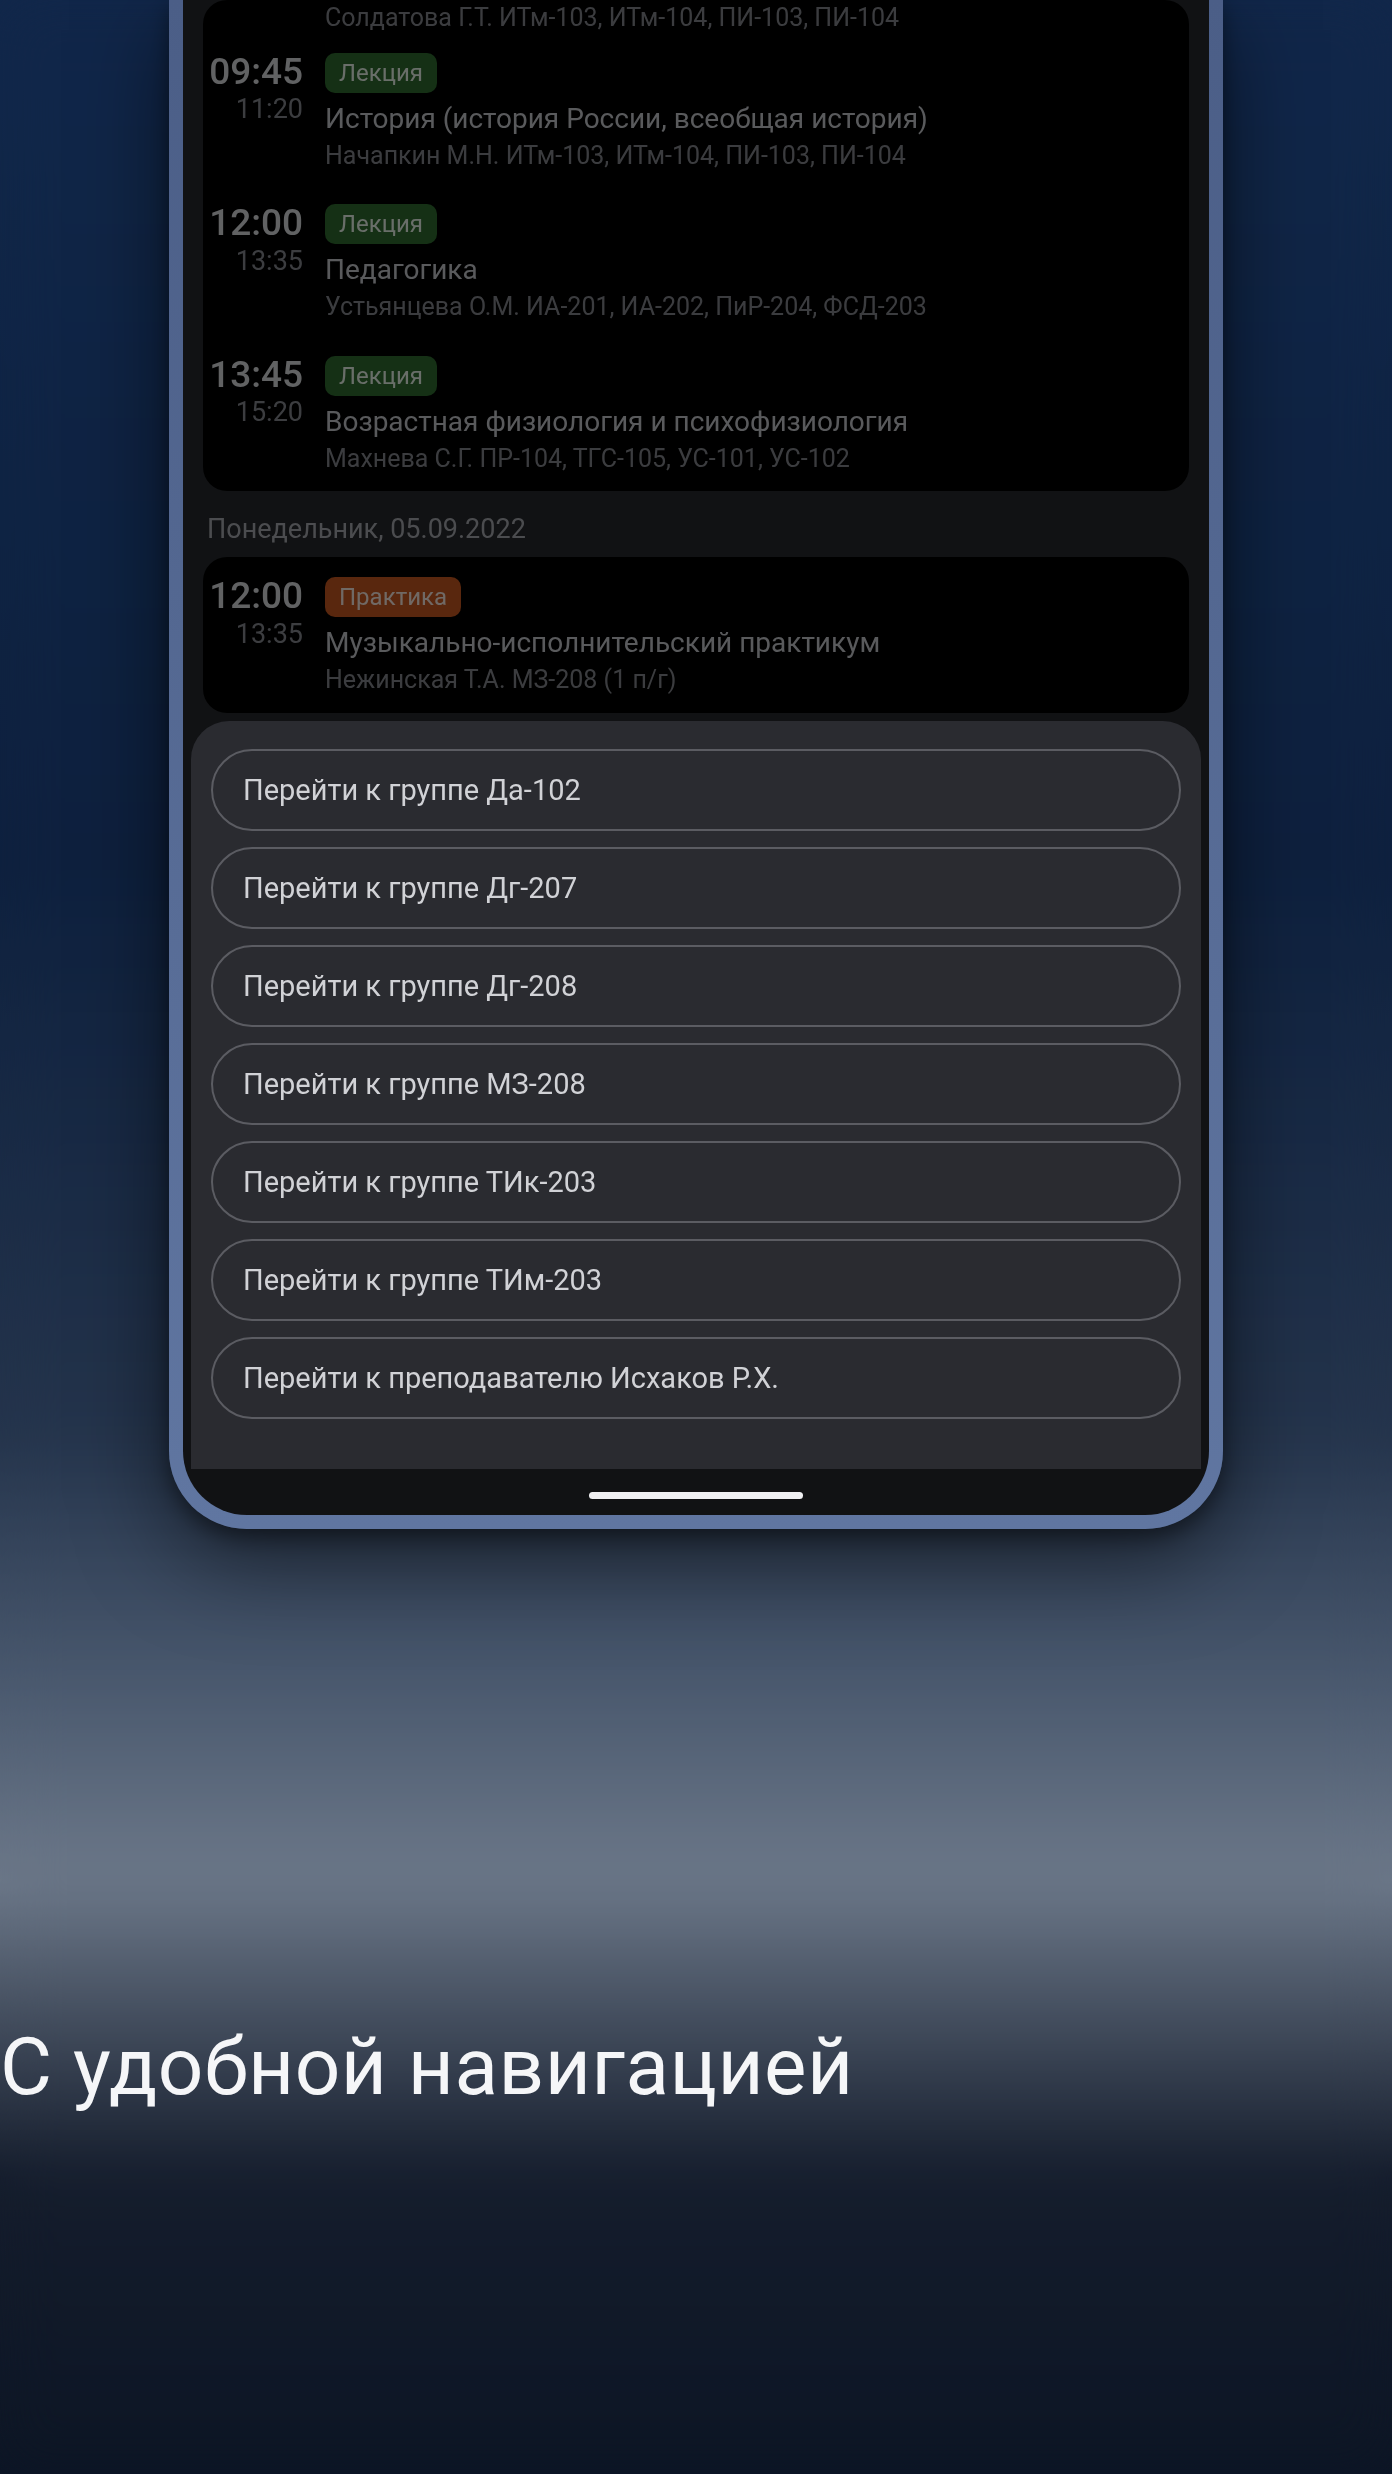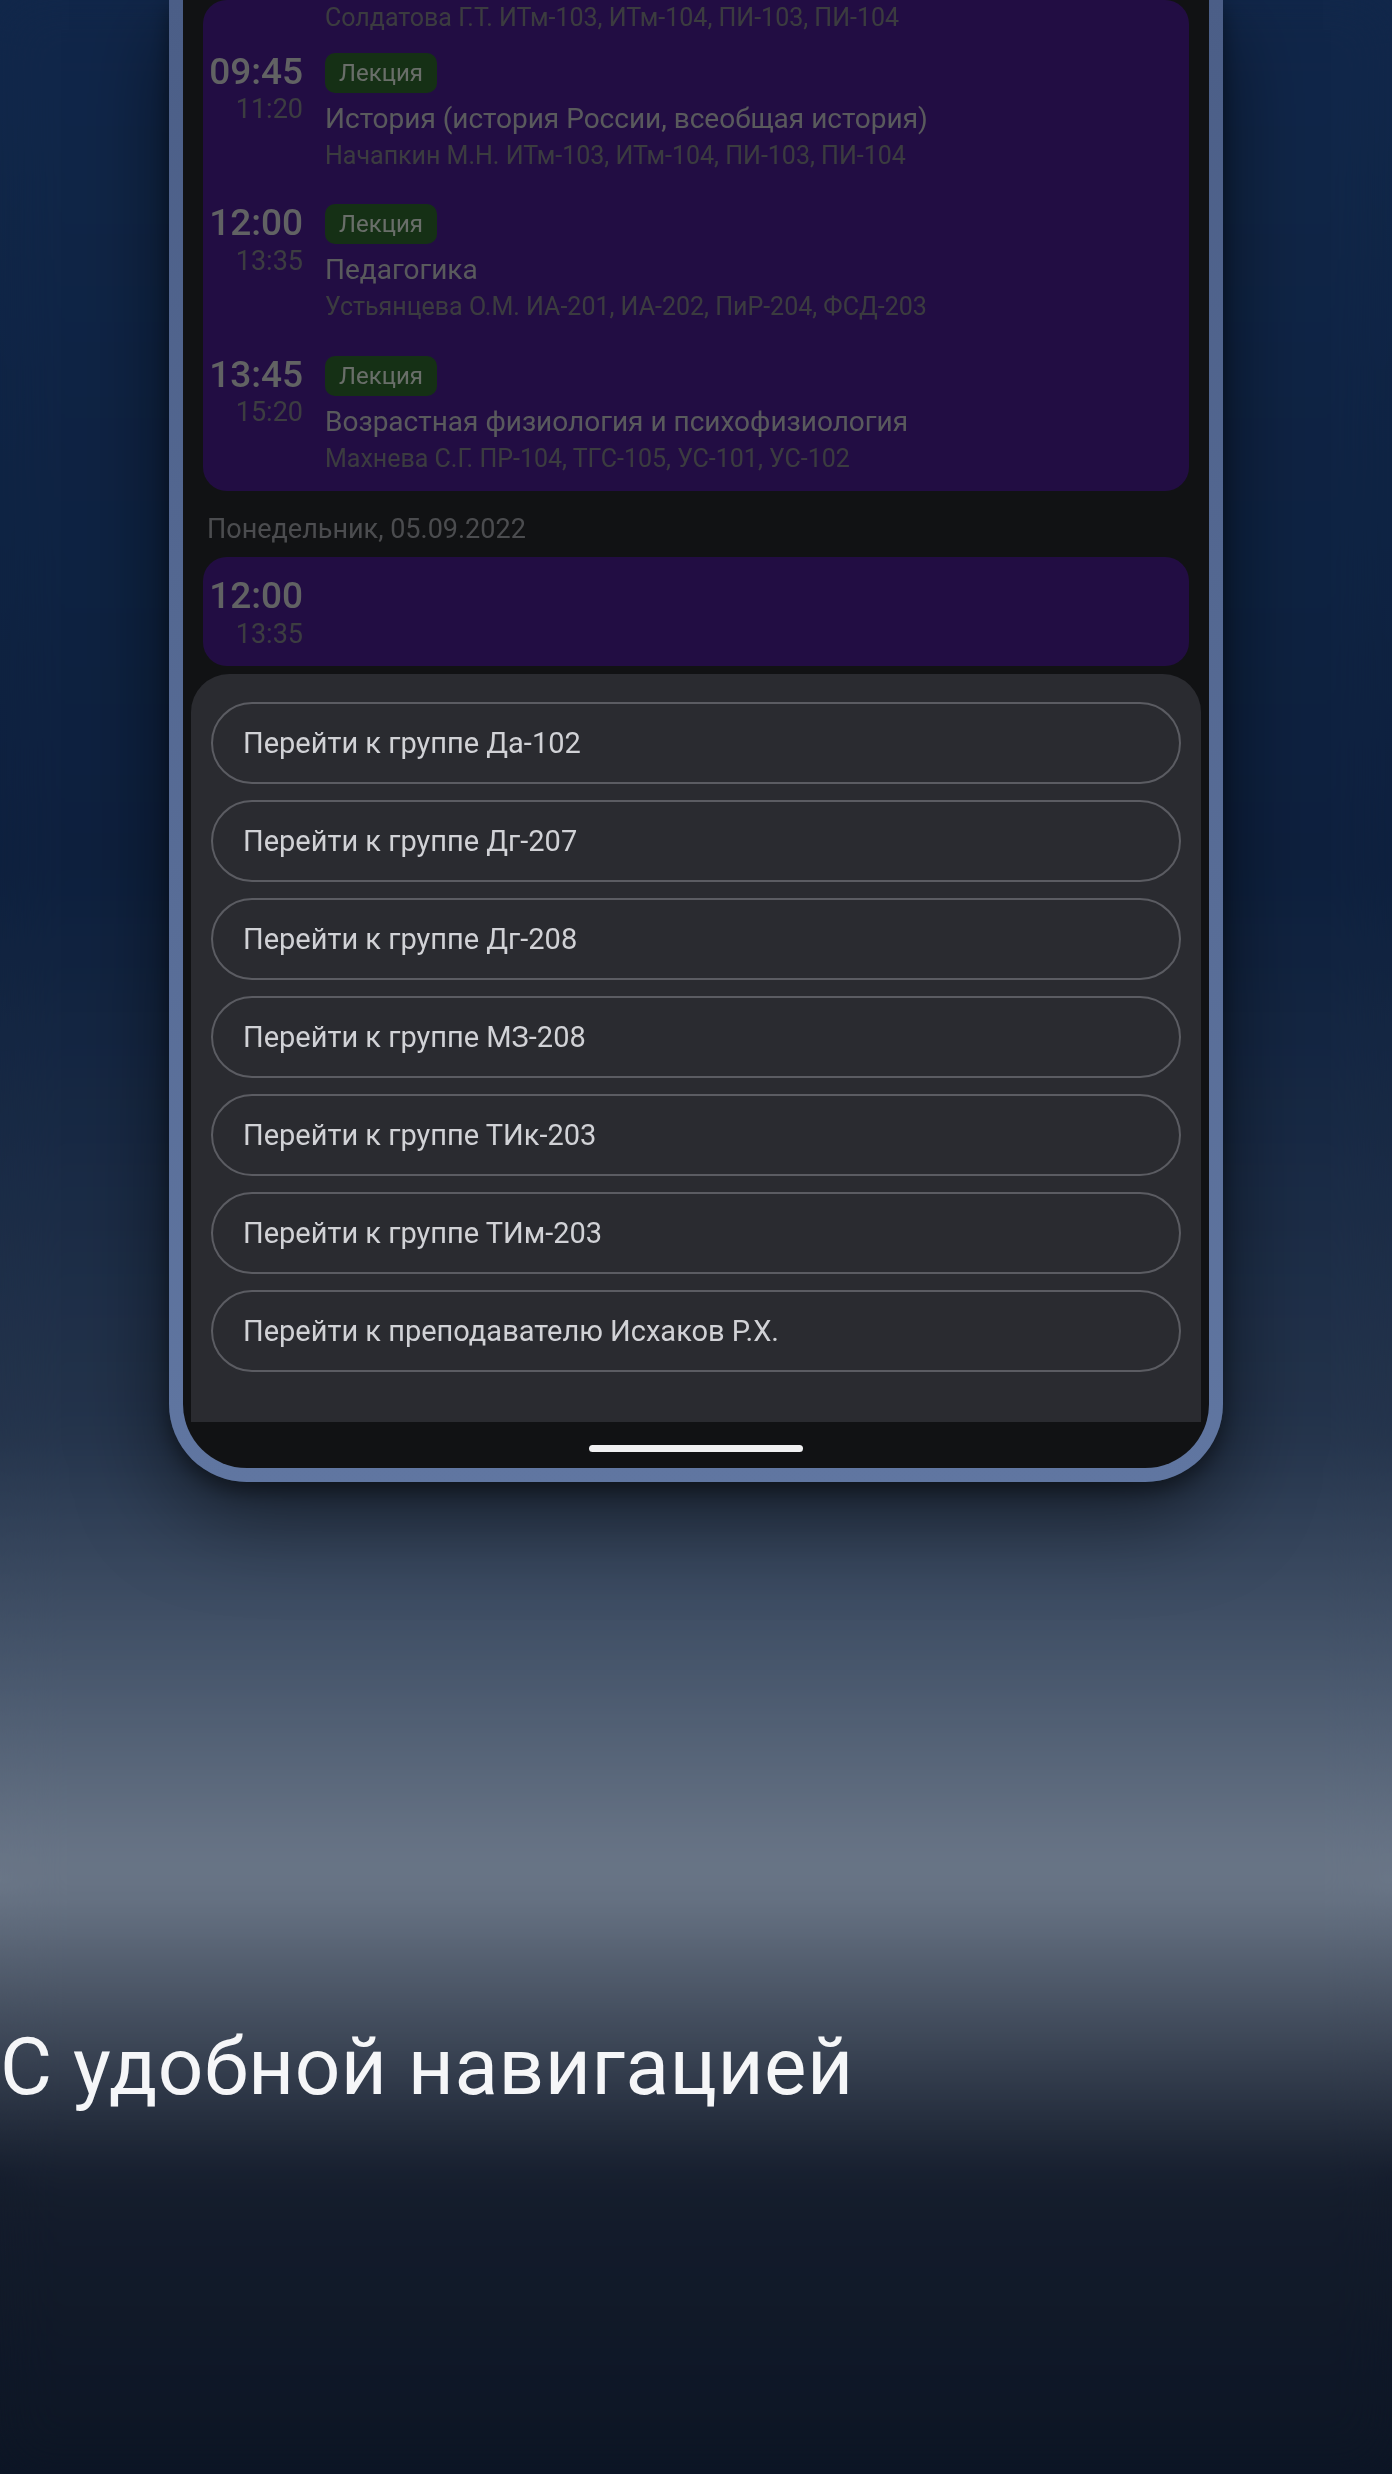--- a/index.html
+++ b/index.html
@@ -101,21 +101,21 @@
     .teacher.first-only {
       margin-left: 122px;
     }
     .date-header {
       color: #a7a9af;
       font-size: 27px;
       font-weight: 400;
       padding: 16px 4px 12px 4px;
     }
     .card-wrap {
-      background: #4c1d95;
+      background: #000000;
       border-radius: 24px;
       margin-bottom: 6px;
       padding: 2px 0;
     }
     .sheet {
       background: #2a2b30;
       border-radius: 38px 38px 0 0;
       margin: 8px 8px 0 8px;
       padding: 28px 20px 44px 20px;
     }
@@ -206,20 +206,25 @@
       </div>
 
       <div class="date-header">Понедельник, 05.09.2022</div>
 
       <div class="card-wrap">
         <div class="schedule-item">
           <div class="time-col">
             <div class="time-start">12:00</div>
             <div class="time-end">13:35</div>
           </div>
+          <div class="info-col">
+            <span class="badge practice">Практика</span>
+            <div class="subject">Музыкально-исполнительский практикум</div>
+            <div class="teacher">Нежинская Т.А. МЗ-208 (1 п/г)</div>
+          </div>
         </div>
       </div>
     </div>
 
     <div class="sheet">
       <button class="nav-button">Перейти к группе Да-102</button>
       <button class="nav-button">Перейти к группе Дг-207</button>
       <button class="nav-button">Перейти к группе Дг-208</button>
       <button class="nav-button">Перейти к группе МЗ-208</button>
       <button class="nav-button">Перейти к группе ТИк-203</button>

